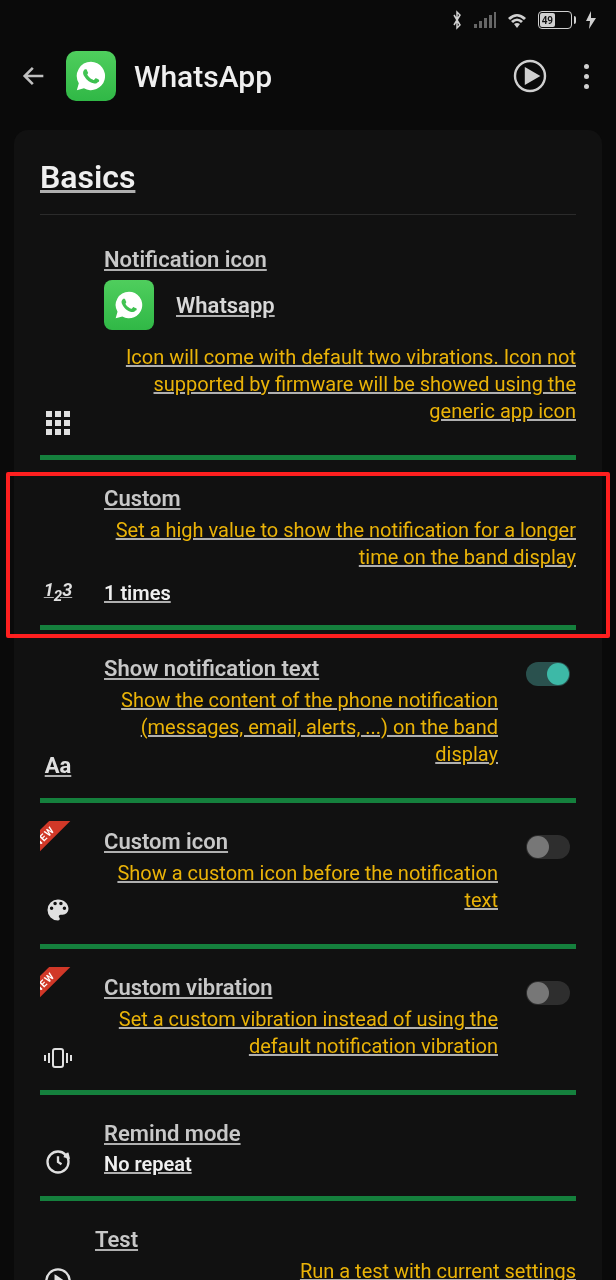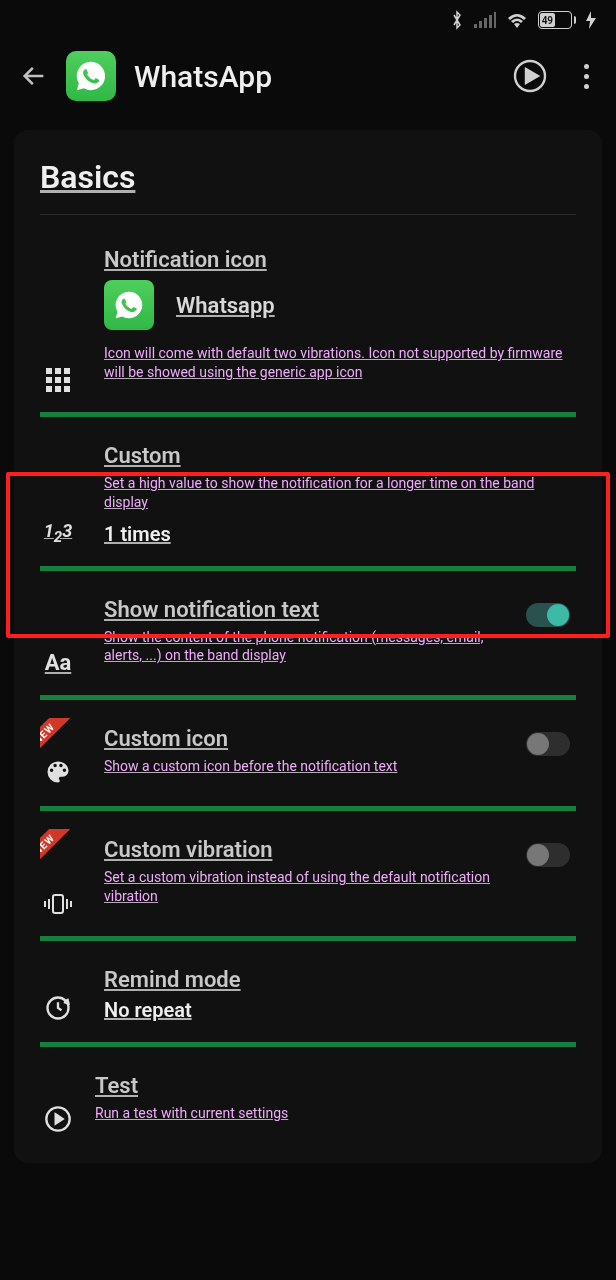--- a/index.html
+++ b/index.html
@@ -54,21 +54,21 @@
   gap: 28px;
   padding: 8px 0 20px;
   border-bottom: 5px solid #15803d;
   margin-bottom: 18px;
   position: relative;
 }
 .row:last-child { border-bottom: none; margin-bottom: 0; gap: 19px; }
 .row-icon { width: 36px; display: flex; justify-content: center; color: #e0e0e0; padding-top: 4px; flex-shrink: 0; align-items: flex-end; }
 .row-body { flex: 1; }
 .row-title { color: #c8c8c8; font-size: 22px; font-weight: 600; margin-bottom: 6px; }
-.row-desc { color: #f0abfc; font-size: 14px; line-height: 1.35; margin-bottom: 10px; }
+.row-desc { color: #eab308; font-size: 20px; line-height: 1.35; margin-bottom: 10px; text-align: right; }
 .row-value { color: #efefef; font-size: 20px; font-weight: 600; }
 .row .toggle-slot { width: 50px; flex-shrink: 0; display: flex; align-items: flex-start; padding-top: 6px; }
 .toggle {
   width: 44px; height: 24px; background: #2e2e2e; border-radius: 14px; position: relative; cursor: pointer;
 }
 .toggle .knob { width: 22px; height: 22px; background: #777; border-radius: 50%; position: absolute; top: 1px; left: 1px; }
 .toggle.on { background: #2a514e; }
 .toggle.on .knob { background: #3db9a7; left: auto; right: 1px; }
 .app-icon-row { display: flex; align-items: center; gap: 22px; margin: 8px 0 14px; }
 .app-icon-label { color: #d8d8d8; font-size: 22px; font-weight: 600; }

